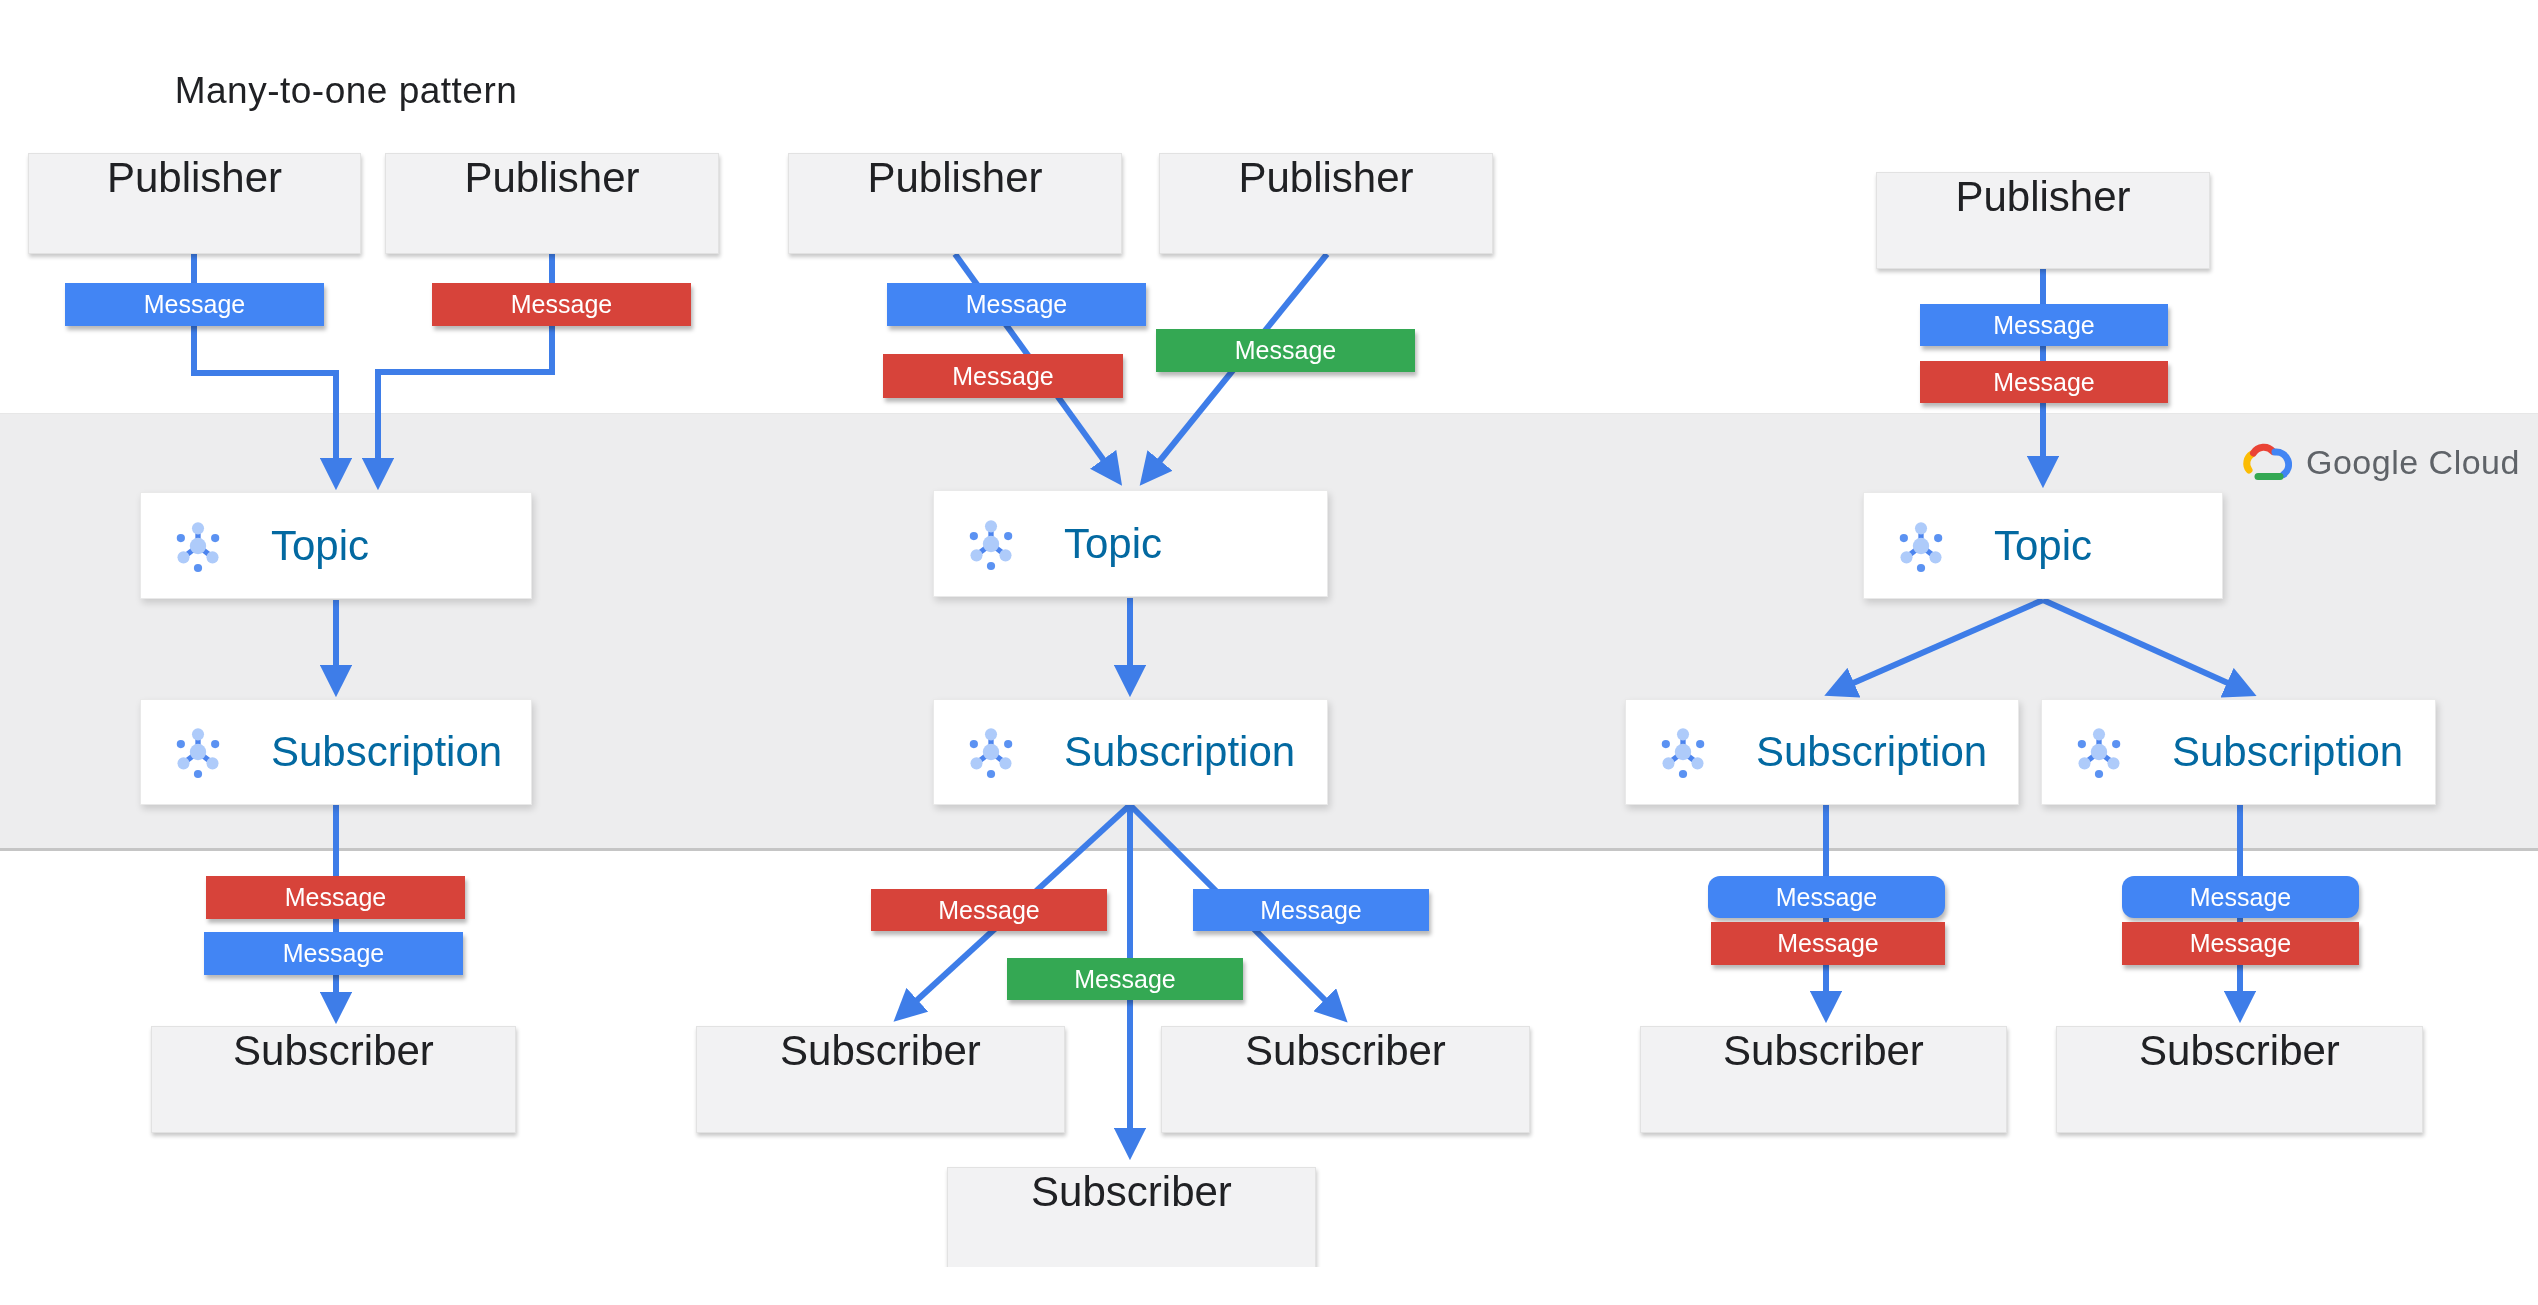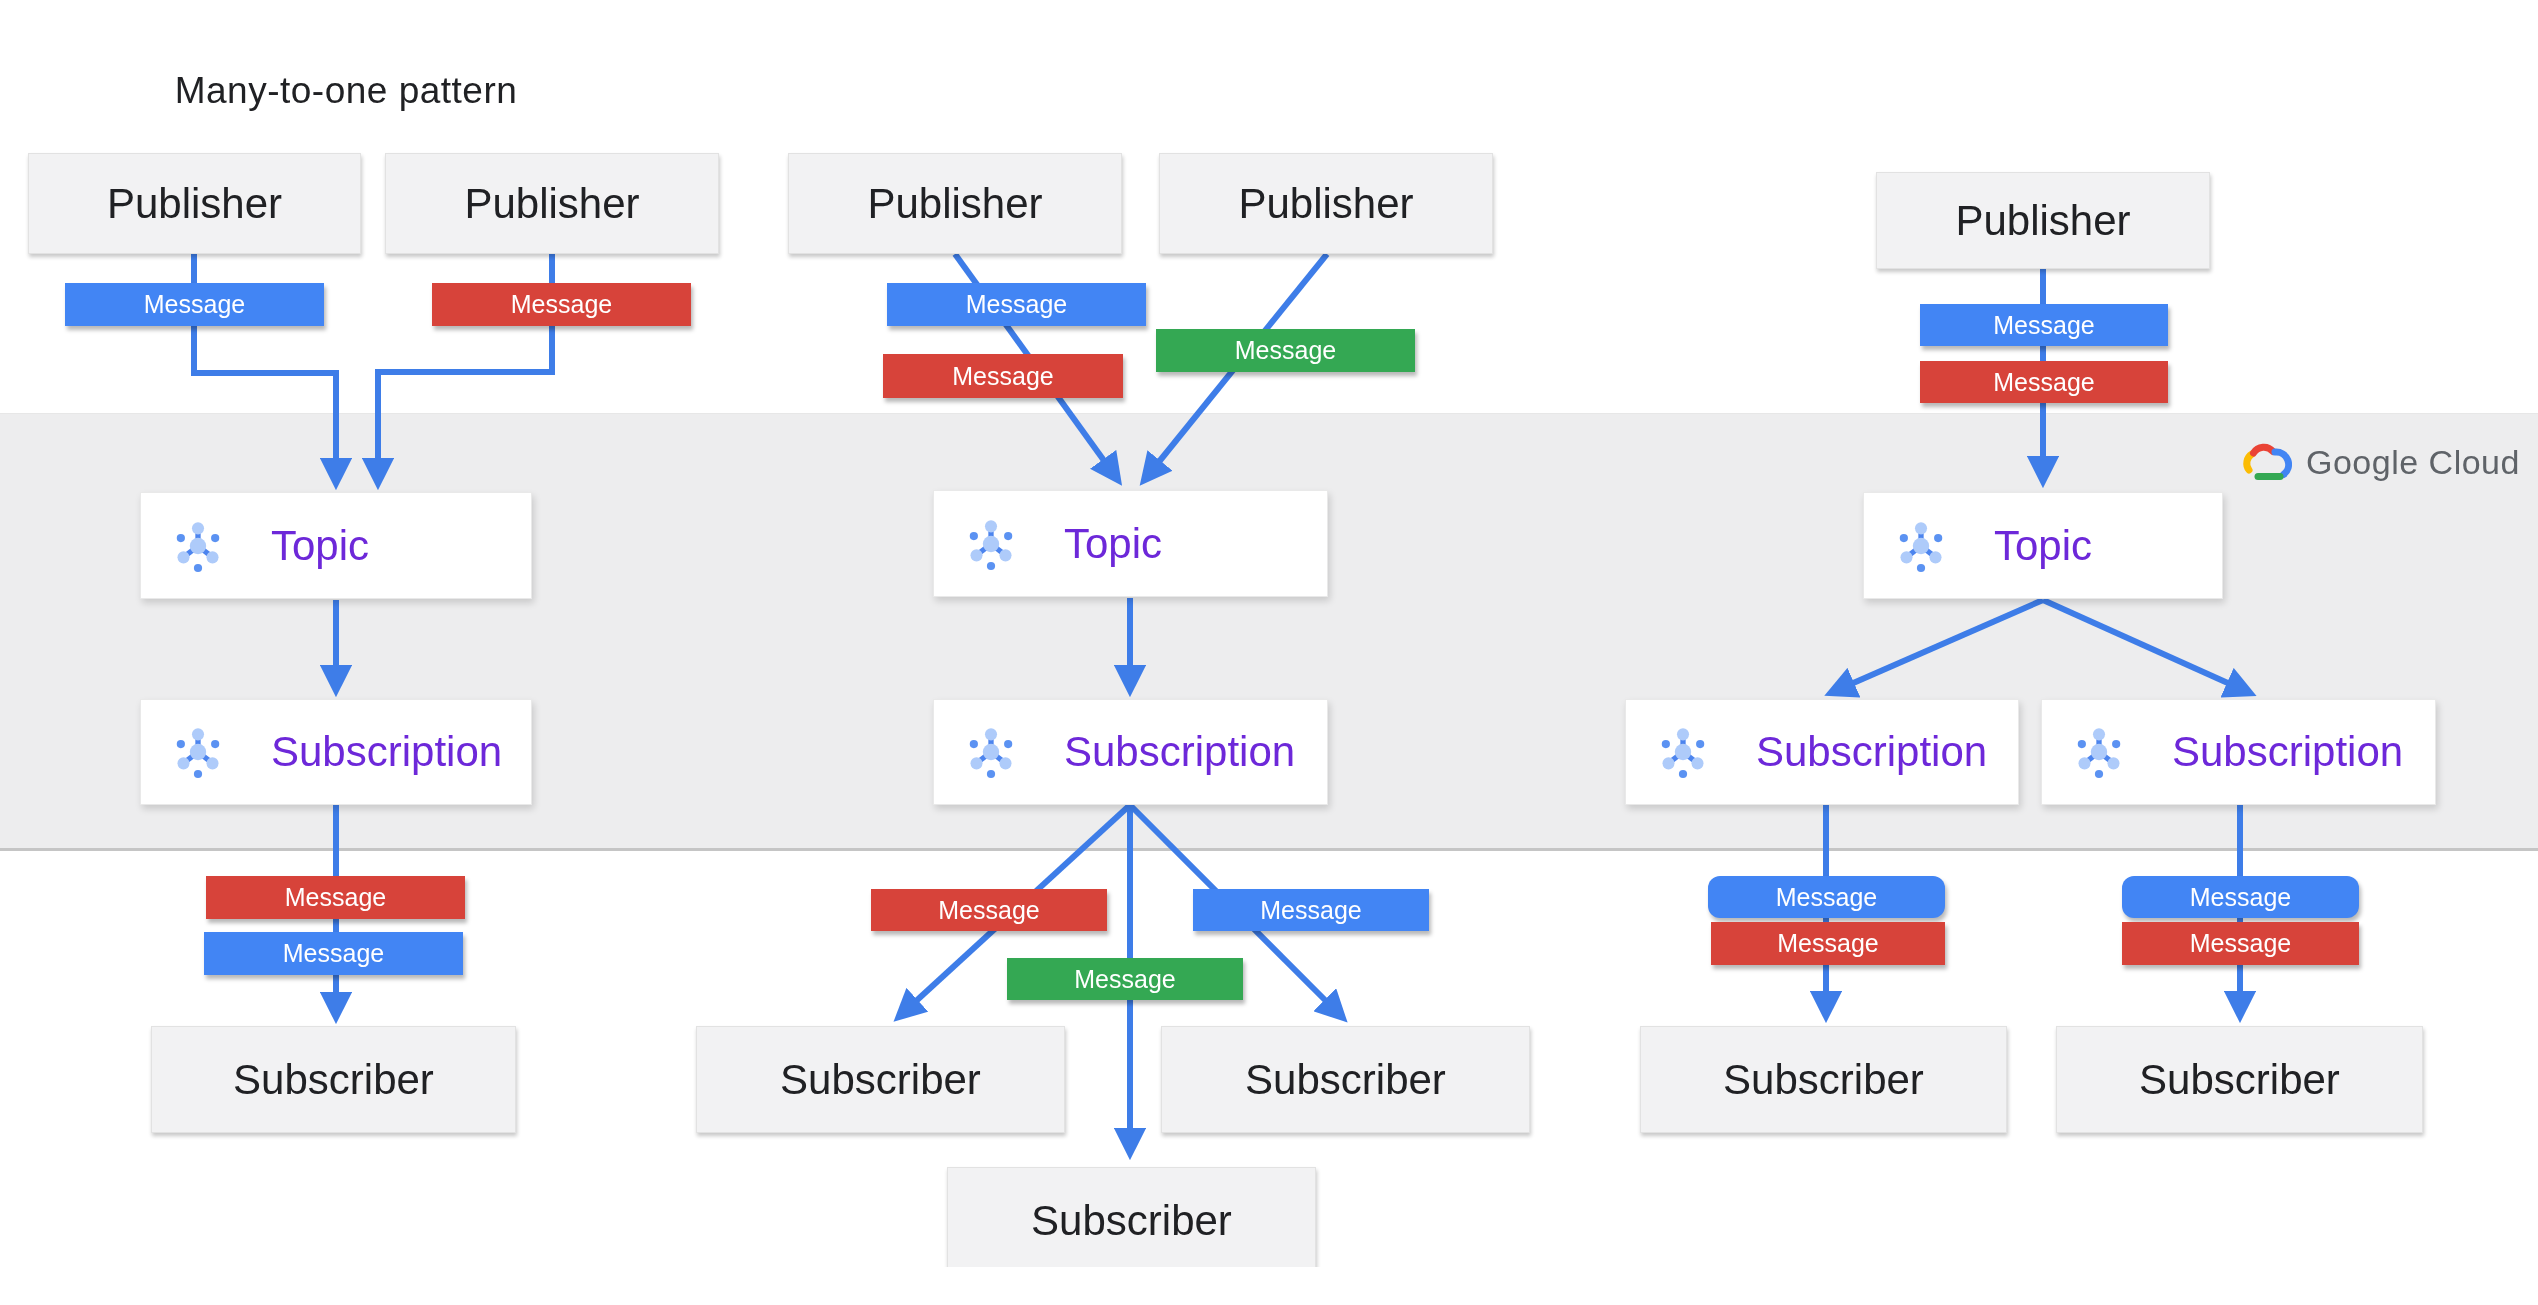--- a/index.html
+++ b/index.html
@@ -11,30 +11,30 @@
   .band{
     position:absolute;left:0;top:413px;width:2538px;height:438px;
     background:#ededee;border-bottom:3px solid #c5c5c5;border-top:1px solid #e7e7e7;
   }
   .wires{position:absolute;left:0;top:0;width:2538px;height:1305px;pointer-events:none;}
   .title{
     position:absolute;width:500px;text-align:center;font-size:37px;color:#202124;
     white-space:pre;letter-spacing:.5px;
   }
   .node{
-    position:absolute;display:flex;align-items:center;justify-content:center;
+    position:absolute;display:flex;justify-content:center;
     background:#f2f2f3;border:1px solid #e2e2e2;
     box-shadow:1px 3px 4px rgba(0,0,0,.22);
     font-size:42px;color:#202124;
   }
   .wbox{
     position:absolute;display:flex;align-items:center;
     background:#ffffff;border:1px solid #e9e9e9;
     box-shadow:2px 4px 7px rgba(0,0,0,.15);
-    font-size:42px;color:#6d28d9;
+    font-size:42px;color:#0369a1;
   }
   .wbox .icon{margin-left:28px;width:58px;height:62px;flex:0 0 auto;}
   .wbox .wlabel{margin-left:44px;}
   .chip{
     position:absolute;display:flex;align-items:center;justify-content:center;
     color:#ffffff;font-size:25px;
     box-shadow:2px 4px 4px rgba(0,0,0,.28);
   }
   .chip.blue{background:#4285f4;}
   .chip.red{background:#d7433a;}

